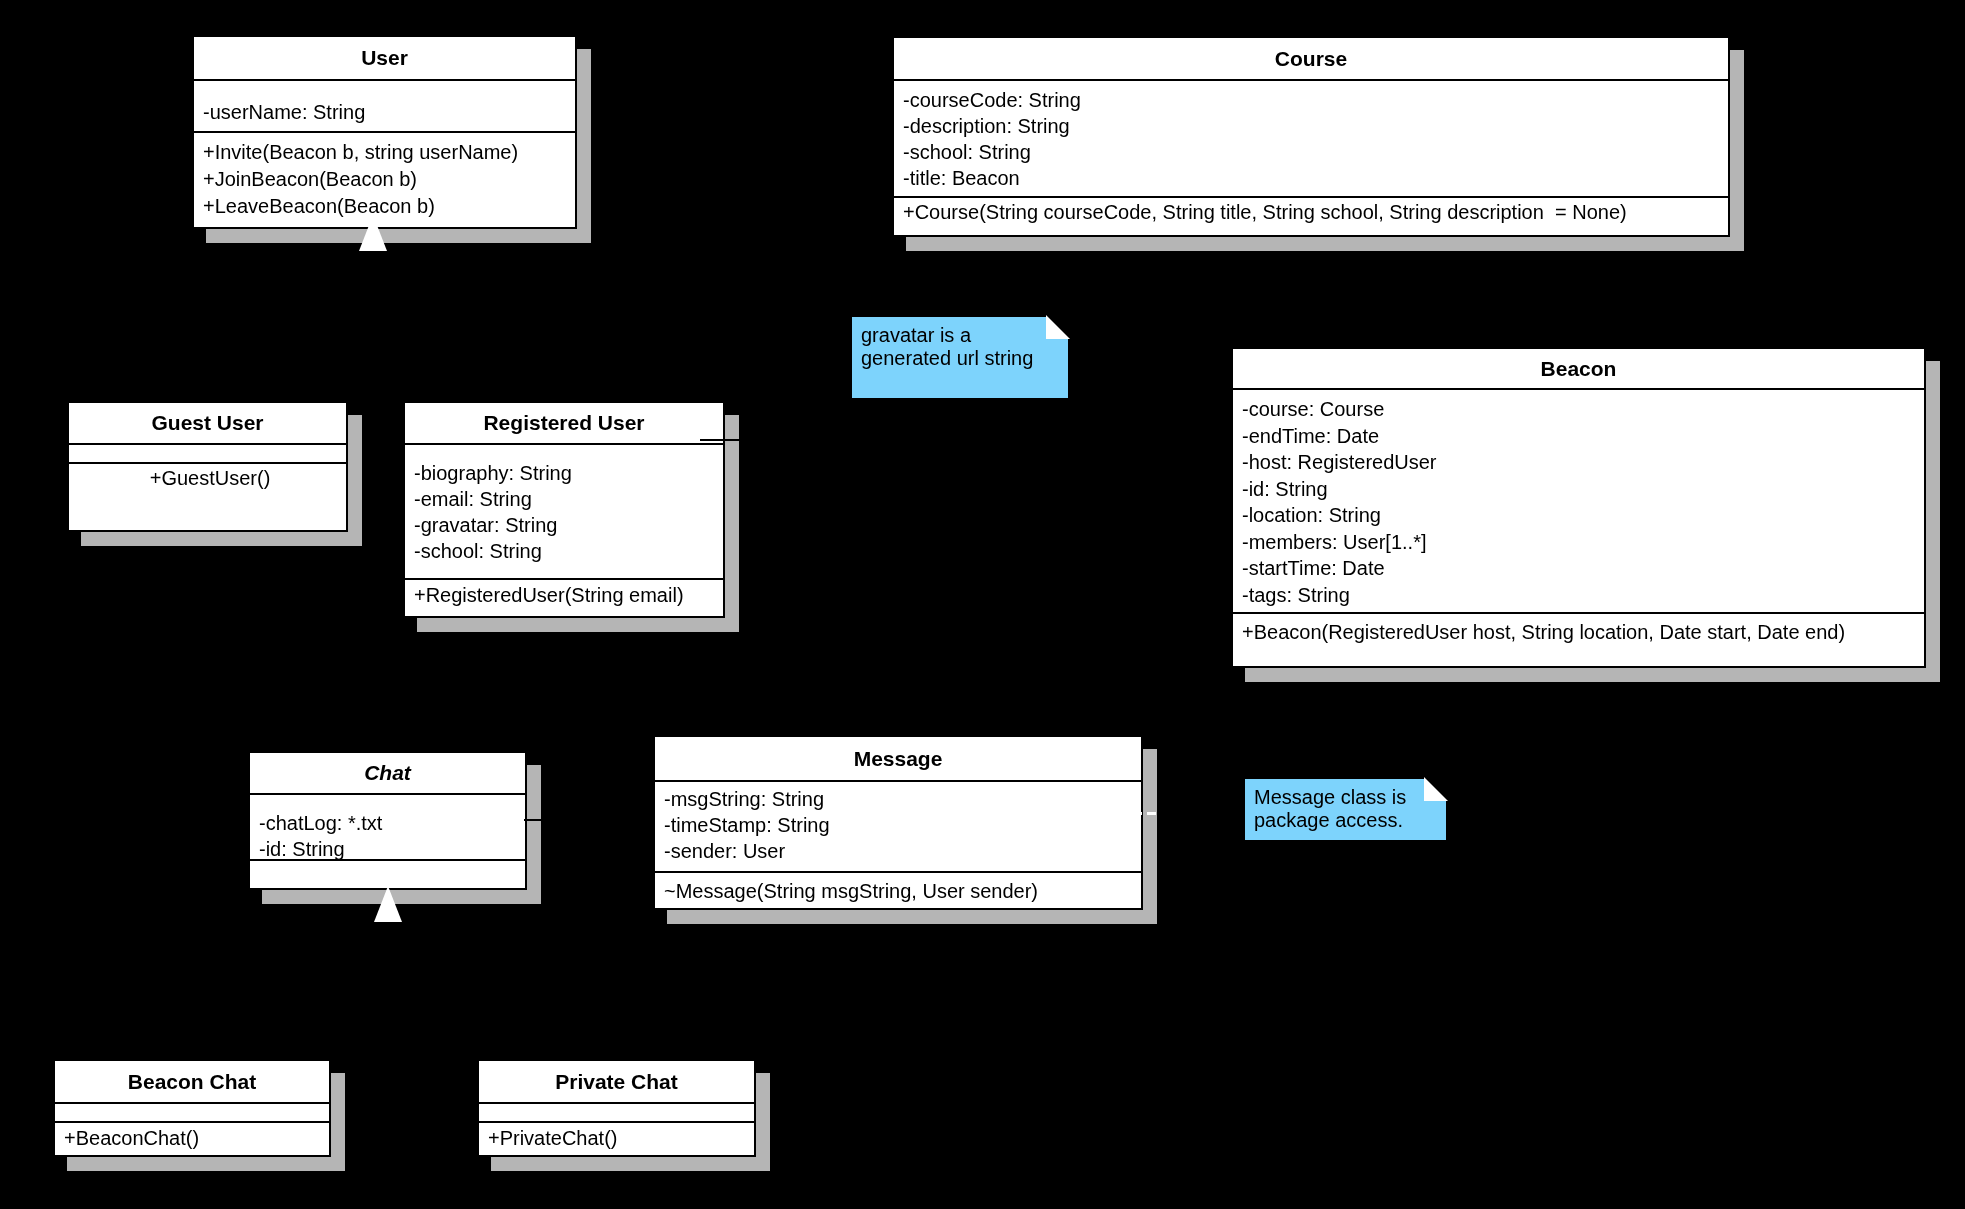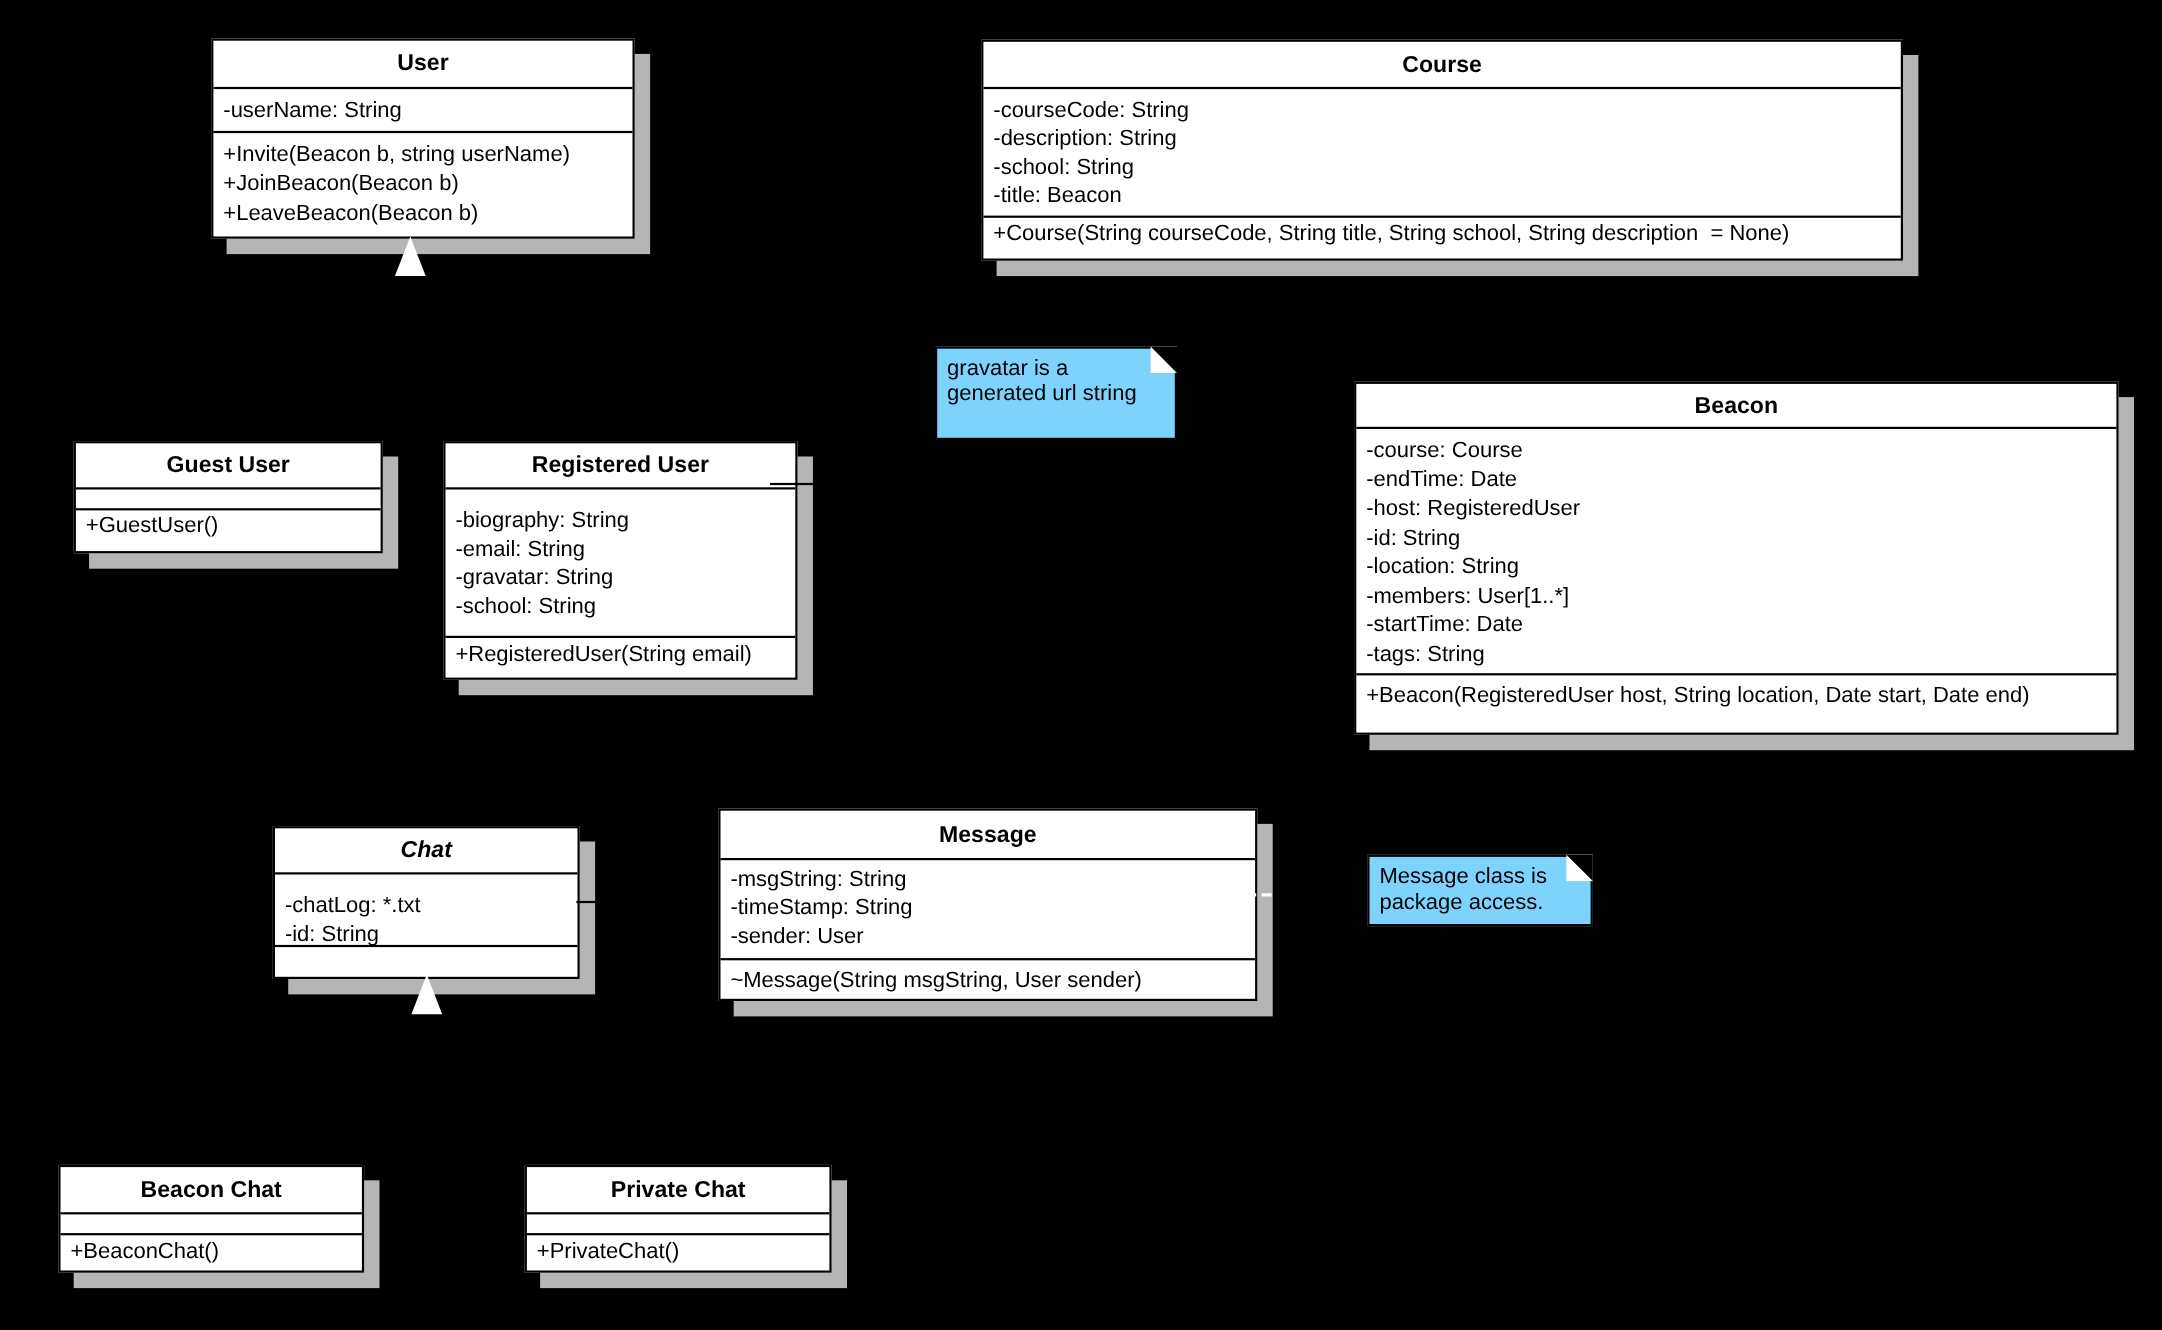--- a/index.html
+++ b/index.html
@@ -14,25 +14,25 @@
   .t{font-weight:bold;text-align:center;font-size:21px;white-space:nowrap;}
   .t.italic{font-style:italic;}
   .a,.m{border-top:2px solid #000;font-size:20px;padding-left:9px;padding-right:4px;}
   .a{padding-top:15px;}
   .m{padding-top:1px;}
   .line{line-height:26px;white-space:pre;}
   .m .line{line-height:27px;}
 
   
   #cu {left:192px;top:35px;width:385px;}
-  #cu .t{height:42px;line-height:42px;border-radius:11px;} #cu .a{height:40px;padding-top:6px;} #cu .m{height:96px;padding-top:6px;}
+  #cu .t{height:42px;line-height:42px;border-radius:11px;} #cu .a{height:52px;padding-top:18px;} #cu .m{height:96px;padding-top:6px;}
   #cc {left:892px;top:36px;width:838px;}
   #cc .t{height:41px;line-height:41px;} #cc .a{height:117px;padding-top:6px;} #cc .m{height:39px;}
   #cg {left:67px;top:401px;width:281px;}
-  #cg .t{height:40px;line-height:40px;} #cg .a{height:19px;} #cg .m{height:39px;}
+  #cg .t{height:40px;line-height:40px;} #cg .a{height:19px;} #cg .m{height:68px;text-align:center;}
   #cr {left:403px;top:401px;width:322px;}
   #cr .t{height:40px;line-height:40px;} #cr .a{height:135px;} #cr .m{height:38px;padding-top:2px;}
   #cb {left:1231px;top:347px;width:695px;}
   #cb .t{height:39px;line-height:39px;} #cb .a{height:224px;padding-top:6px;} #cb .a .line{line-height:26.5px;} #cb .m{height:54px;padding-top:5px;}
   #cch{left:248px;top:751px;width:279px;}
   #cch .t{height:40px;line-height:40px;} #cch .a{height:66px;} #cch .m{height:29px;}
   #cm {left:653px;top:735px;width:490px;}
   #cm .t{height:43px;line-height:43px;} #cm .a{height:91px;padding-top:4px;} #cm .m{height:37px;padding-top:5px;}
   #cbc{left:53px;top:1059px;width:278px;}
   #cbc .t,#cpc .t{height:41px;line-height:41px;}

